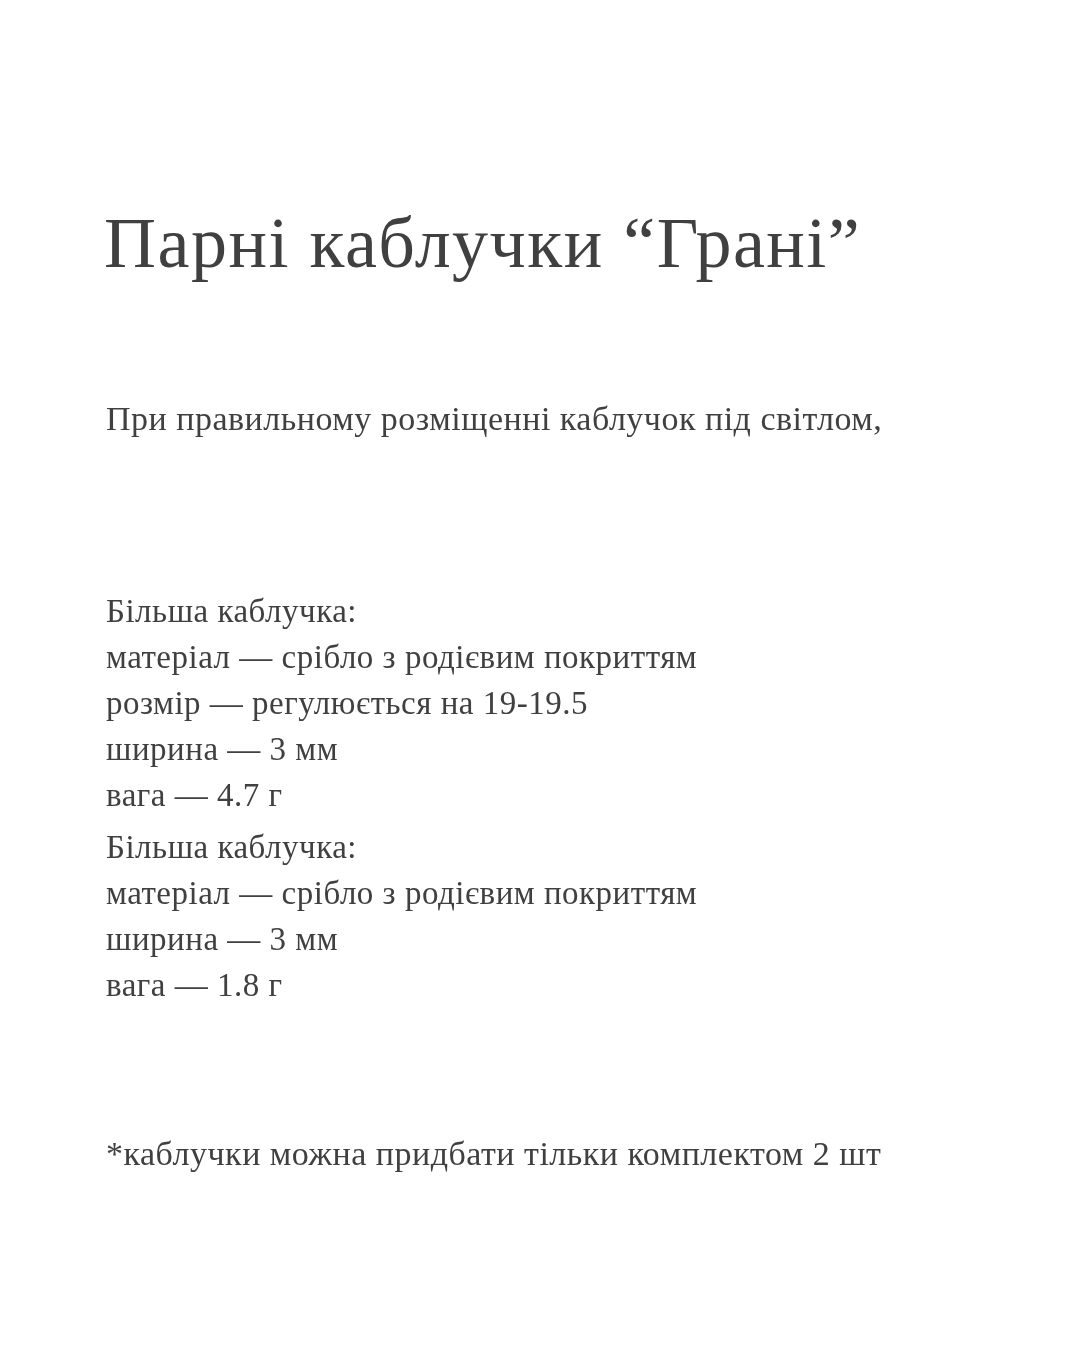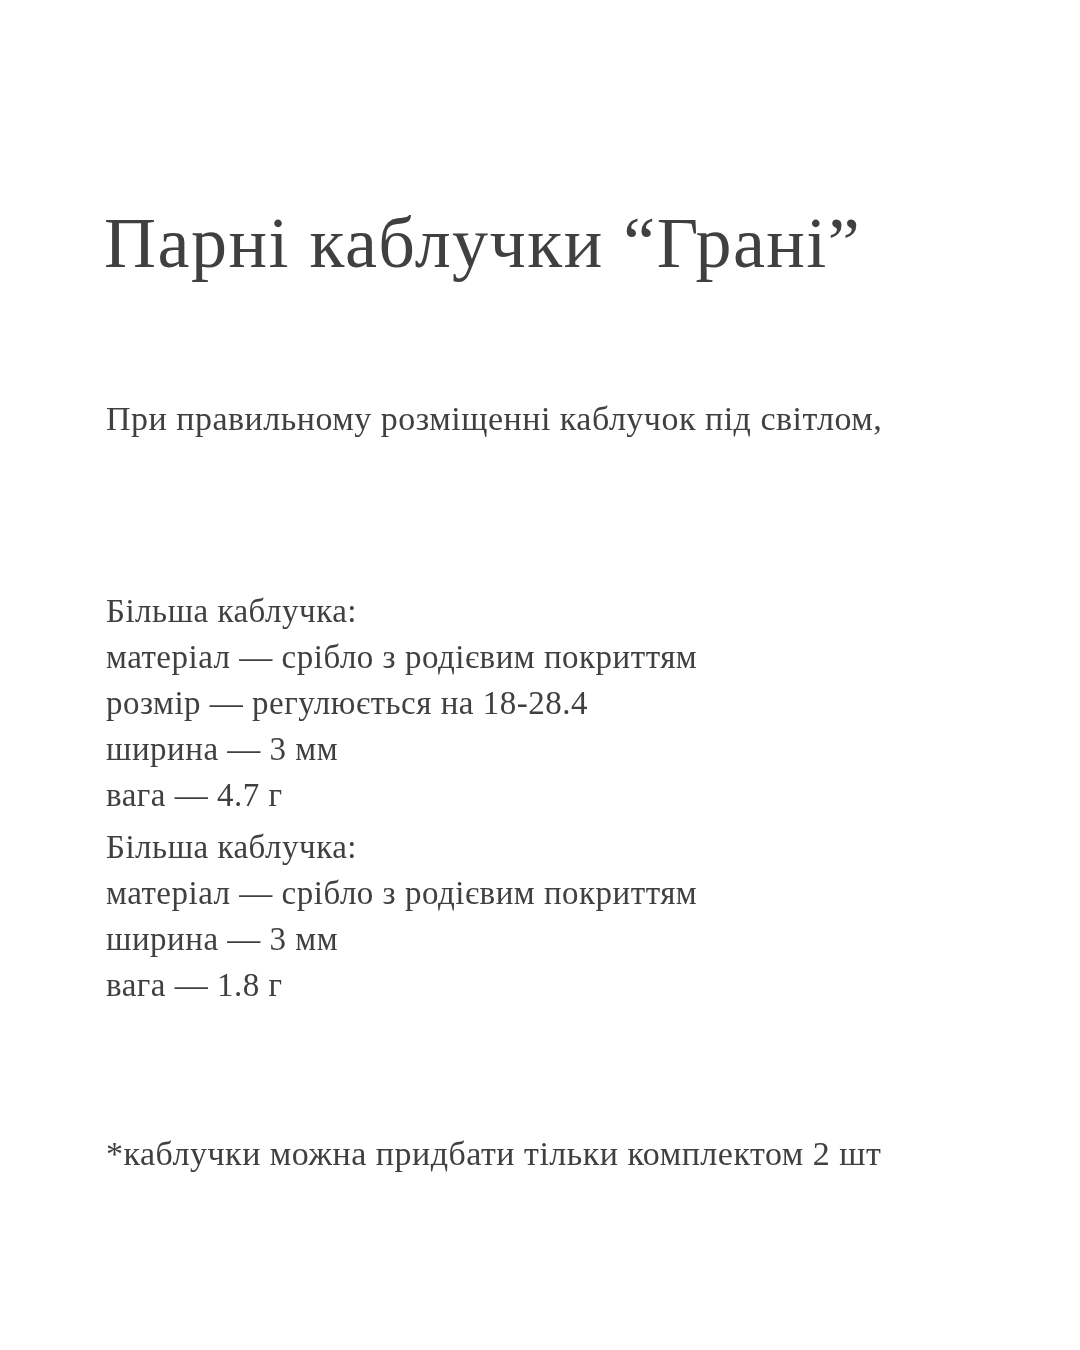--- a/index.html
+++ b/index.html
@@ -64,21 +64,21 @@
 
   <h1 class="title">Парні каблучки “Грані”</h1>
 
   <div class="intro">
     <div class="line">При правильному розміщенні каблучок під світлом,</div>
   </div>
 
   <section class="spec spec-larger">
     <div class="line">Більша каблучка:</div>
     <div class="line">матеріал — срібло з родієвим покриттям</div>
-    <div class="line">розмір — регулюється на 18-28.4</div>
+    <div class="line">розмір — регулюється на 19-19.5</div>
     <div class="line">ширина — 3 мм</div>
     <div class="line">вага — 4.7 г</div>
   </section>
 
   <section class="spec spec-smaller">
     <div class="line">Більша каблучка:</div>
     <div class="line">матеріал — срібло з родієвим покриттям</div>
     <div class="line">ширина — 3 мм</div>
     <div class="line">вага — 1.8 г</div>
   </section>

